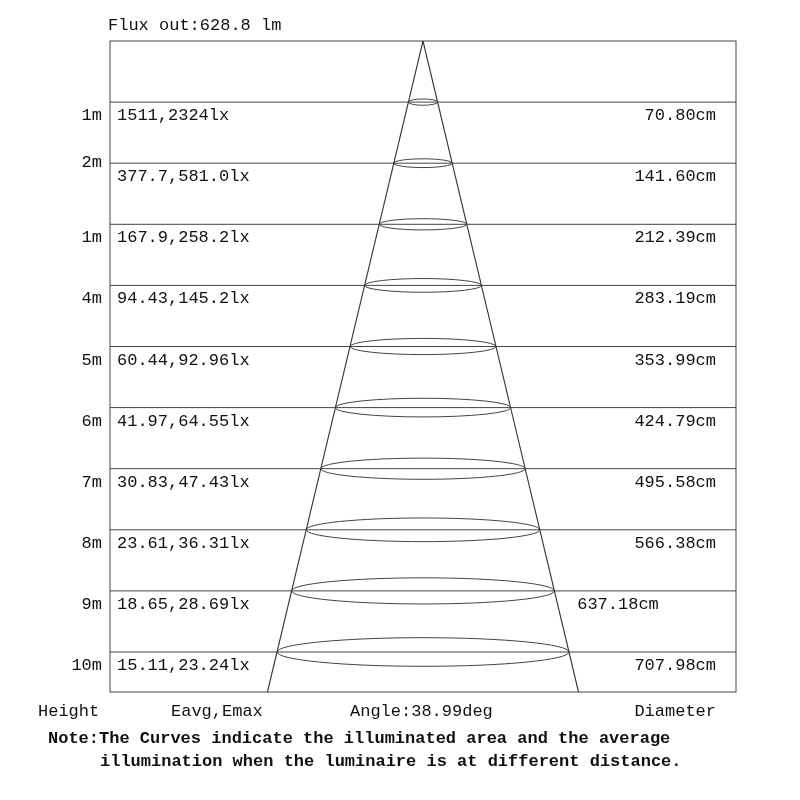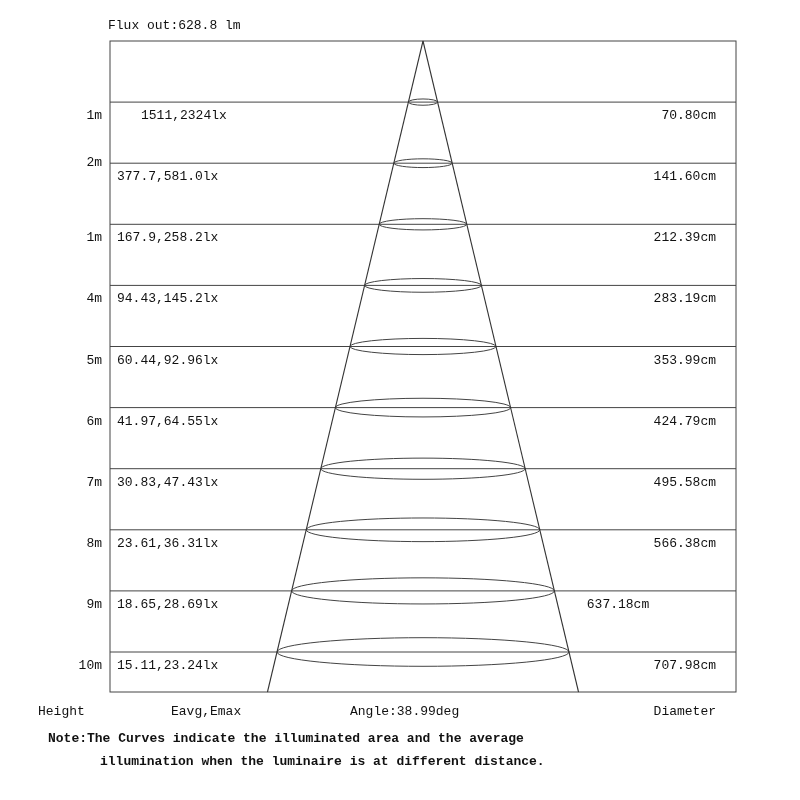--- a/index.html
+++ b/index.html
@@ -1,20 +1,20 @@
 <!DOCTYPE html>
 <html><head>
 <meta charset="utf-8">
 <style>
   html,body{margin:0;padding:0;background:#fff;}
   .stage{
     position:relative;width:800px;height:800px;background:#fff;overflow:hidden;
     font-family:"Liberation Mono","DejaVu Sans Mono",monospace;color:#111;
   }
-  .txt{position:absolute;font-size:13px;line-height:18px;white-space:pre;}
+  .txt{position:absolute;font-size:17px;line-height:18px;white-space:pre;}
   .right{text-align:right;}
   .bold{font-weight:bold;}
   svg{position:absolute;left:0;top:0;}
 </style>
 </head>
 <body>
 
 <div class="stage">
 
   <div class="txt" style="left:108px;top:17px;">Flux out:628.8 lm</div>
@@ -40,21 +40,21 @@
       <line x1="110" y1="590.9" x2="736" y2="590.9" stroke="#444" stroke-width="1"></line>
       <ellipse cx="423" cy="590.9" rx="131.386516" ry="13.067853860000001" fill="none" stroke="#444" stroke-width="1"></ellipse>
       <line x1="110" y1="652" x2="736" y2="652" stroke="#444" stroke-width="1"></line>
       <ellipse cx="423" cy="652" rx="145.985476" ry="14.308765460000002" fill="none" stroke="#444" stroke-width="1"></ellipse>
       <line x1="423" y1="41" x2="267.45737336170214" y2="692" stroke="#333" stroke-width="1.1"></line>
       <line x1="423" y1="41" x2="578.5426266382979" y2="692" stroke="#333" stroke-width="1.1"></line>
     </svg>
 
   <div id="rows">
       <div class="txt right" style="left: 20px; top: 107.1px; width: 82px;">1m</div>
-      <div class="txt" style="left: 117px; top: 107.1px; margin-left: 24px;">1511,2324lx</div>
+      <div class="txt" style="left: 117px; top: 107.1px;">1511,2324lx</div>
       <div class="txt right" style="left: 520px; top: 107.1px; width: 196px;">70.80cm</div>
       <div class="txt right" style="left: 20px; top: 154px; width: 82px;">2m</div>
       <div class="txt" style="left: 117px; top: 168.2px;">377.7,581.0lx</div>
       <div class="txt right" style="left: 520px; top: 168.2px; width: 196px;">141.60cm</div>
       <div class="txt right" style="left: 20px; top: 229.3px; width: 82px;">1m</div>
       <div class="txt" style="left: 117px; top: 229.3px;">167.9,258.2lx</div>
       <div class="txt right" style="left: 520px; top: 229.3px; width: 196px;">212.39cm</div>
       <div class="txt right" style="left: 20px; top: 290.4px; width: 82px;">4m</div>
       <div class="txt" style="left: 117px; top: 290.4px;">94.43,145.2lx</div>
       <div class="txt right" style="left: 520px; top: 290.4px; width: 196px;">283.19cm</div>

